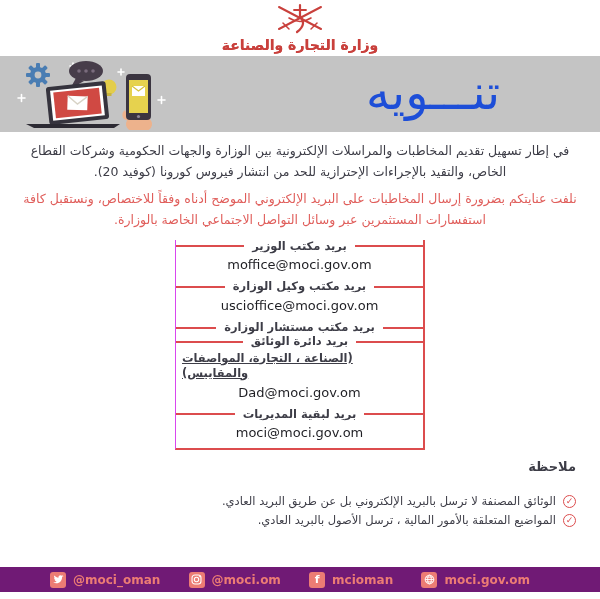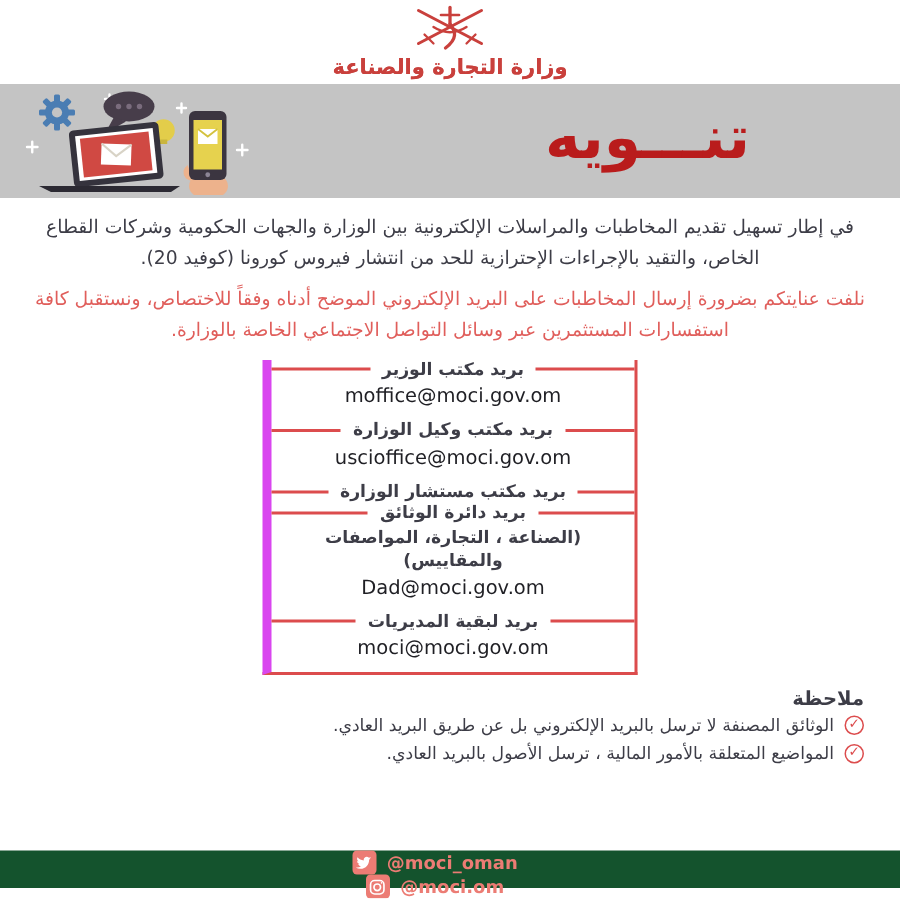--- a/index.html
+++ b/index.html
@@ -32,23 +32,23 @@
   .banner {
     position: relative;
     height: 76px;
     background: #c4c4c4;
   }
   .banner-title {
     position: absolute;
     top: 50%;
     right: 100px;
     transform: translateY(-54%);
-    color: #b91c1c;
-    font-size: 40px;
-    font-weight: bold;
+    color: #1d4ed8;
+    font-size: 48px;
+    font-weight: normal;
     direction: rtl;
     line-height: 1;
   }
   .illustration { position: absolute; left: 8px; top: 2px; }
 
   
   .intro { direction: rtl; text-align: center; padding: 9px 10px 0; }
   .intro-p1 {
     color: #3d3d47;
     font-size: 12.5px;
@@ -58,62 +58,63 @@
     color: #e05e5b;
     font-size: 12.5px;
     line-height: 1.65;
     margin-top: 7px;
   }
 
   
   .email-box {
     width: 250px;
     margin: 9px auto 0;
-    border-left: 6px solid #d946ef;
+    border-left: 1px solid #d946ef;
     border-right: 2px solid #dc4c4d;
     border-bottom: 2px solid #dc4c4d;
     direction: rtl;
   }
   .section-header {
     display: flex;
     align-items: center;
     color: #3d3d47;
     font-size: 11.5px;
     font-weight: bold;
   }
   .section-header::before,
   .section-header::after {
     content: "";
     flex: 1;
     border-top: 2px solid #dc4c4d;
   }
   .section-label { padding: 0 8px; white-space: nowrap; line-height: 1.2; }
   .section-sublabel {
-    text-align: center;
+    text-align: left;
     color: #3d3d47;
     font-size: 11.5px;
     font-weight: bold;
     line-height: 1.3;
     padding: 2px 6px 0;
+    text-decoration: underline;
   }
   .section-email {
     text-align: center;
     direction: ltr;
     color: #1f1f24;
     font-size: 13px;
     padding: 4px 0 8px;
   }
 
   
   .notes { direction: rtl; padding: 9px 24px 0; }
   .notes-heading {
     color: #3d3d47;
     font-size: 13px;
     font-weight: bold;
-    margin-bottom: 2px;
+    margin-bottom: 20px;
   }
   .note-item {
     display: flex;
     align-items: center;
     gap: 7px;
     margin-bottom: 5px;
     color: #3d3d47;
     font-size: 11.5px;
   }
   .check-icon {
@@ -129,26 +130,25 @@
     font-weight: bold;
   }
 
   
   .footer {
     position: absolute;
     left: 0;
     right: 0;
     bottom: 7px;
     height: 25px;
-    background: #14532d;
+    background: #701a75;
     display: flex;
     align-items: center;
     justify-content: space-between;
     padding: 0 70px 0 50px;
-    flex-direction: column;
   }
   .social-item { display: flex; align-items: center; gap: 7px; }
   .social-icon {
     width: 16px;
     height: 16px;
     border-radius: 3px;
     background: #ec7c74;
     color: #ffffff;
     display: flex;
     align-items: center;

